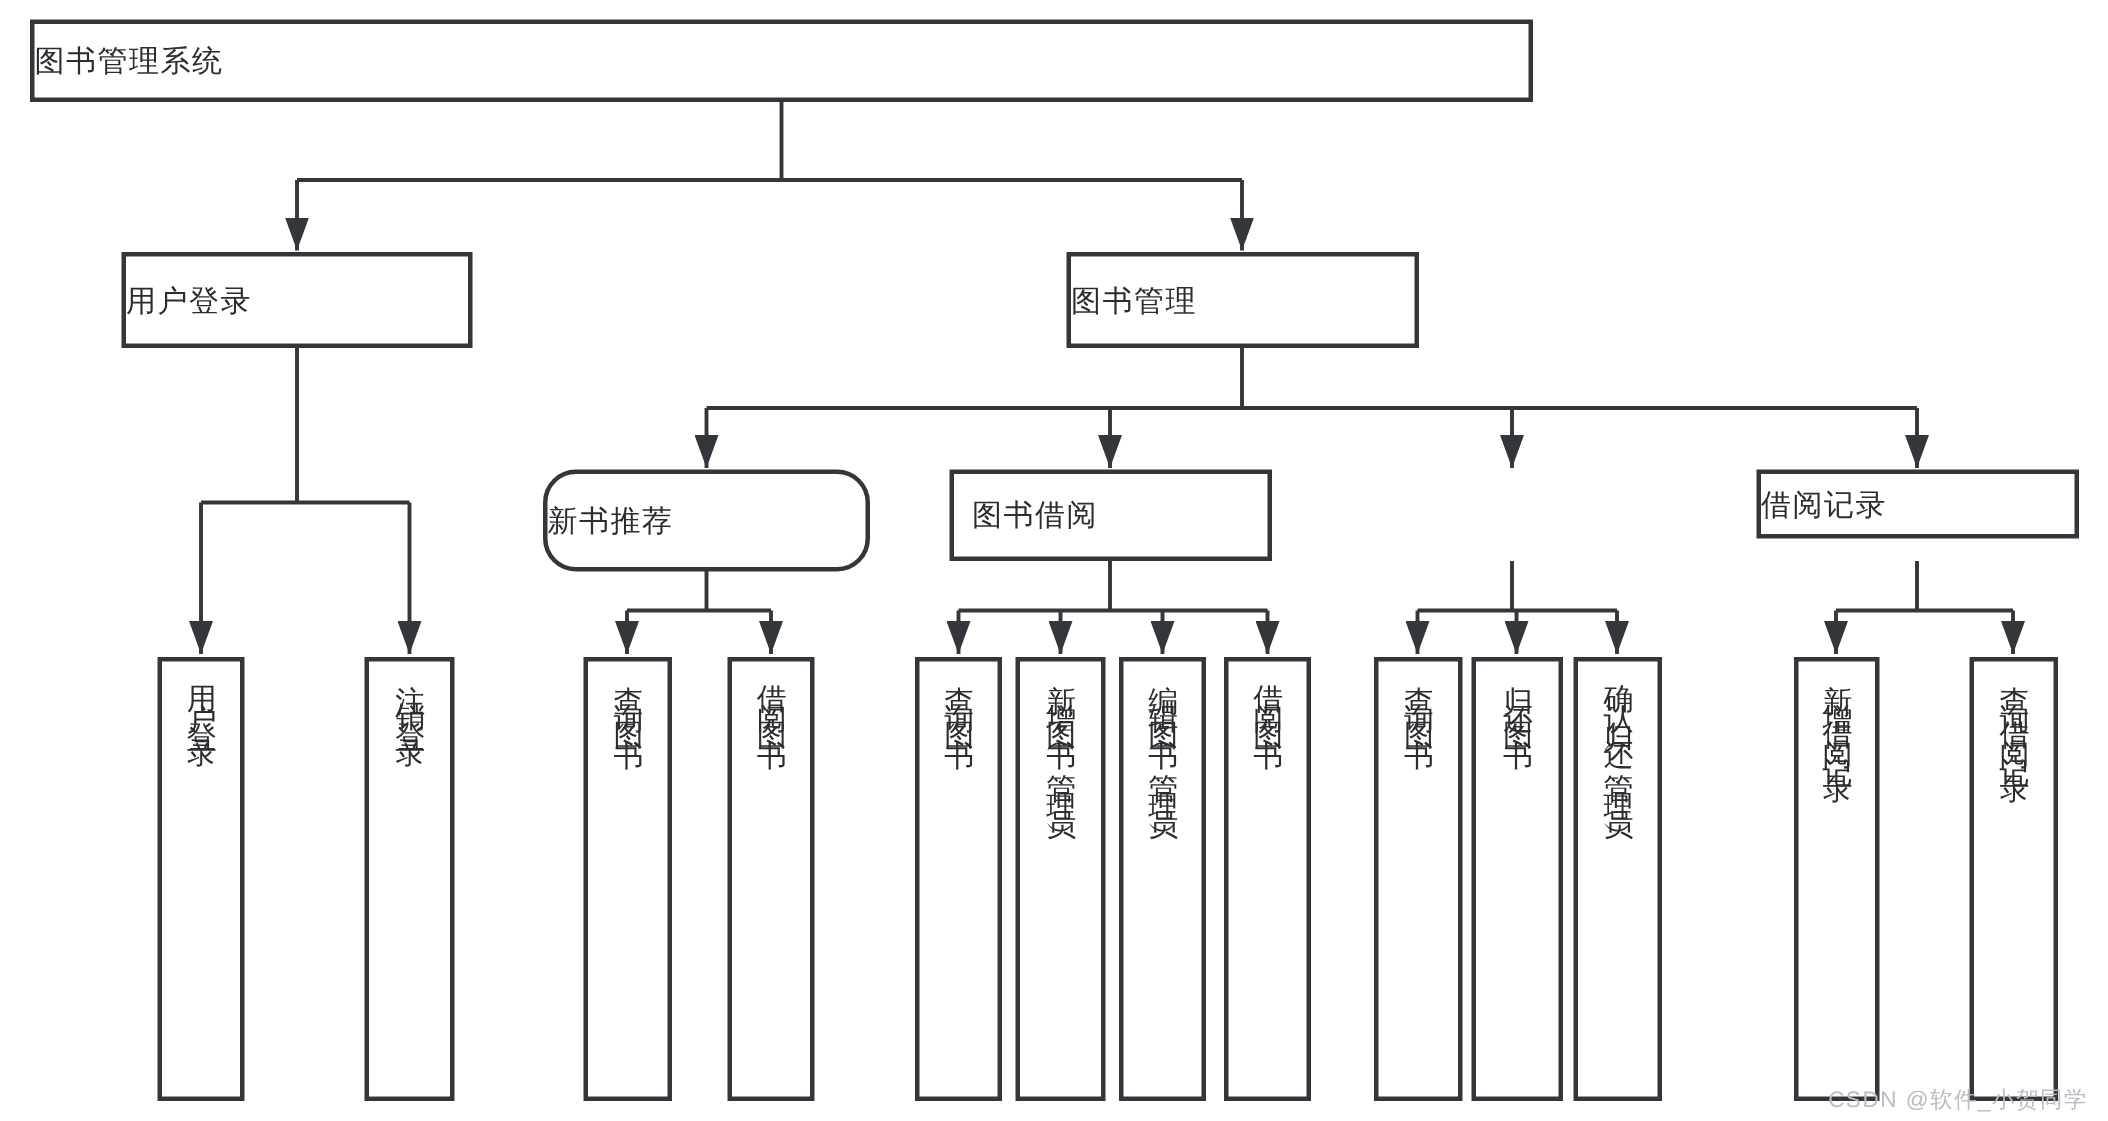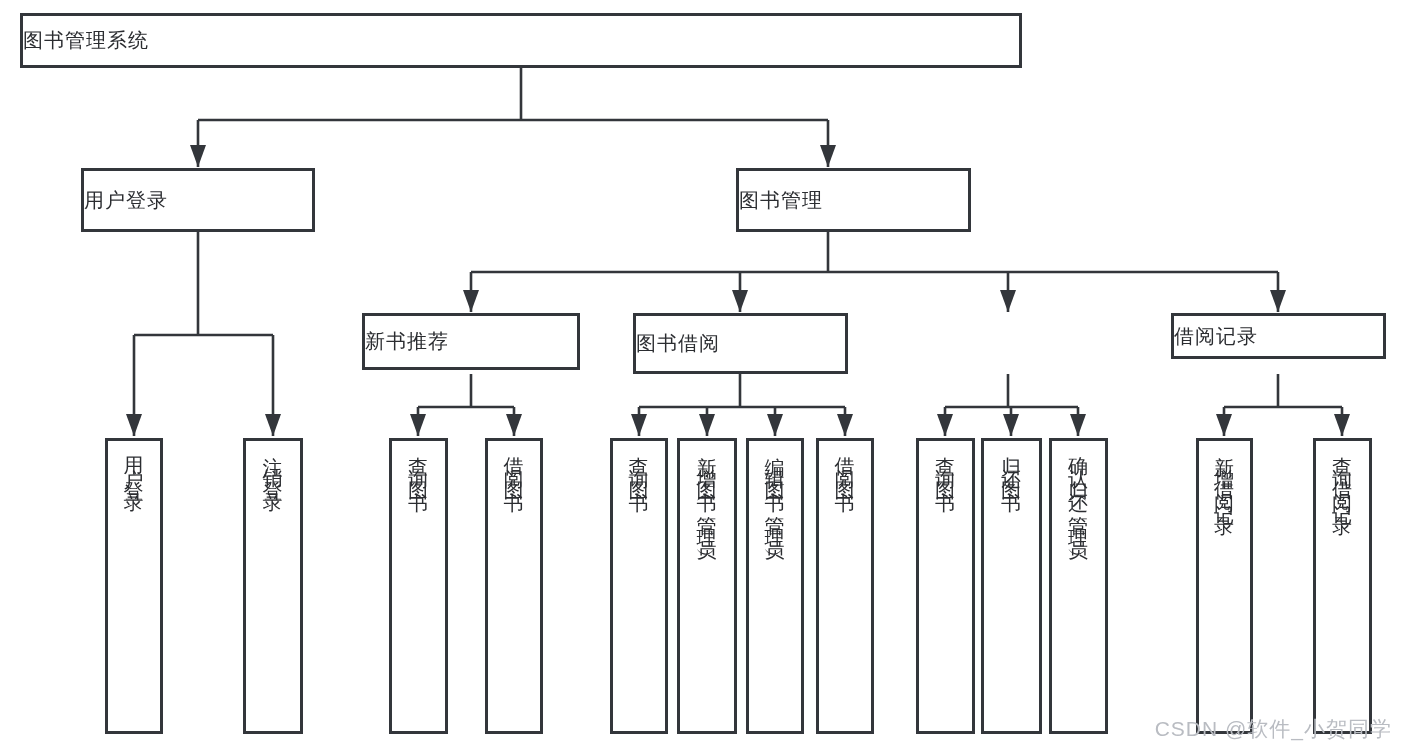--- a/index.html
+++ b/index.html
@@ -34,21 +34,21 @@
     writing-mode:vertical-rl;
     letter-spacing:12px;
     line-height:1;
     text-align:center;
   }
   .vbox span{display:block;}
   .watermark{
     position:absolute;
     right:13px;
     bottom:4px;
-    font-size:21px;
+    font-size:15px;
     color:var(--wm);
     letter-spacing:1px;
     z-index:3;
     white-space:nowrap;
   }
 </style>
 </head>
 <body>
 
 <div class="canvas">
@@ -101,28 +101,28 @@
     </g>
   </svg>
 
   <div class="box" style="left:20px;top:13px;width:1002px;height:55px;">
     <span>图书管理系统</span>
   </div>
 
   <div class="box" style="left:81px;top:168px;width:234px;height:64px;">
     <span>用户登录</span>
   </div>
-  <div class="box" style="left:711px;top:168px;width:235px;height:64px;margin-left:25px;">
+  <div class="box" style="left:711px;top:168px;width:235px;height:64px;">
     <span>图书管理</span>
   </div>
 
-  <div class="box" style="left:362px;top:313px;width:218px;height:57px;">
+  <div class="box" style="left:362px;top:313px;width:218px;height:68px;border-radius:22px;">
     <span>新书推荐</span>
   </div>
-  <div class="box" style="left:633px;top:313px;width:215px;height:61px;">
+  <div class="box" style="left:633px;top:313px;width:215px;height:61px;padding-left:12px;">
     <span>图书借阅</span>
   </div>
   <div class="box" style="left:1171px;top:313px;width:215px;height:46px;">
     <span>借阅记录</span>
   </div>
 
   <div class="box vbox" style="left:105px;top:438px;width:58px;height:296px;">
     <span>用户登录</span>
   </div>
   <div class="box vbox" style="left:243px;top:438px;width:60px;height:296px;">

